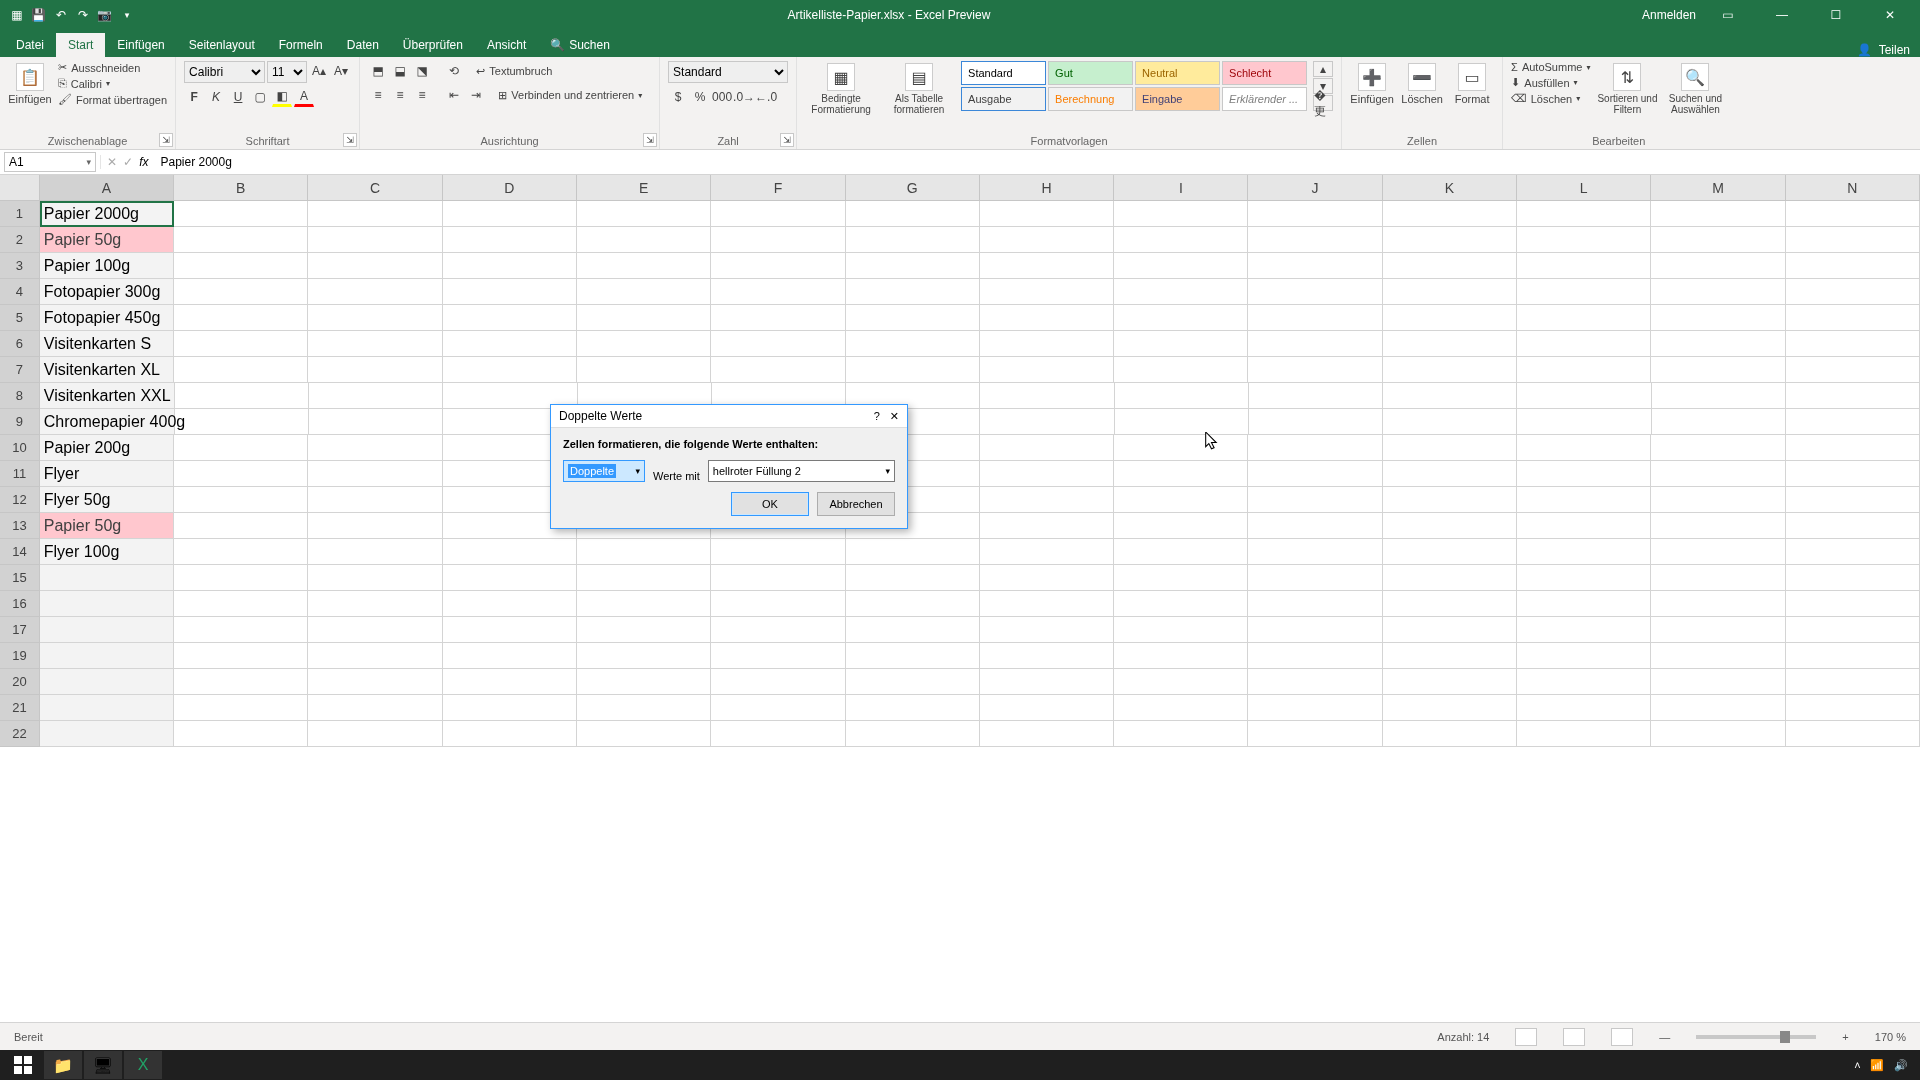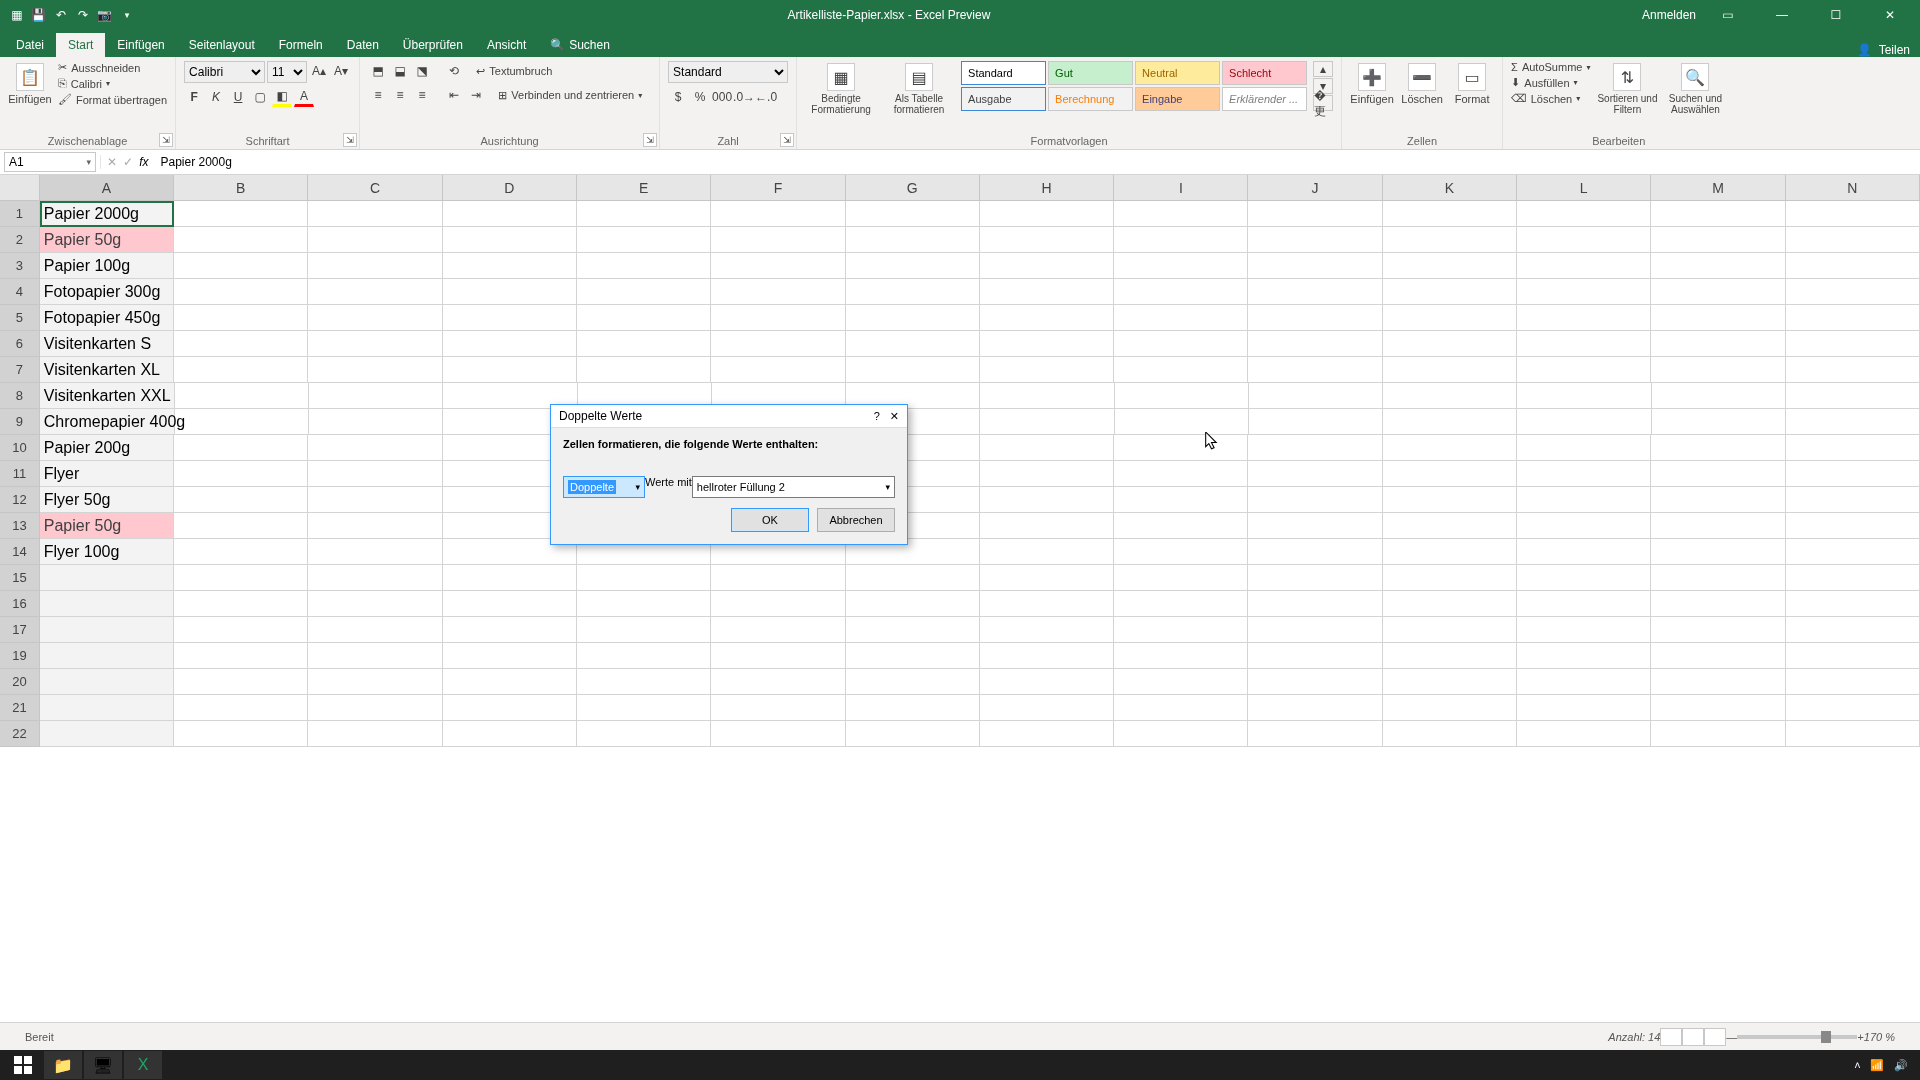--- a/index.html
+++ b/index.html
@@ -62,31 +62,31 @@
 
 .sheet-bar { position: absolute; bottom: 28px; left: 0; right: 0; height: 26px; background: #f3f2f1; border-top: 1px solid #d4d4d4; display:flex; align-items:center; font-size: 12px;}
 .sheet-nav { display:flex; gap: 6px; padding: 0 14px; color:#666;}
 .sheet-tab { padding: 4px 14px; border: 1px solid #c8c8c8; border-bottom: none; background: #e6e6e6; margin-right: -1px;}
 .sheet-tab.active { background: #fff; font-weight: bold; border-bottom: 2px solid #217346;}
 .add-sheet { width: 22px; height: 22px; border: 1px solid #c8c8c8; border-radius: 50%; display:flex; align-items:center; justify-content:center; margin-left: 10px;}
 .hscroll { flex:1; margin: 0 18px; height: 14px; background: #eee; border: 1px solid #c8c8c8; position: relative;}
 .hscroll-thumb { position:absolute; left:0; top:0; bottom:0; width: 14px; background:#cdcdcd;}
 
 
-.status-bar { position: absolute; bottom: 0; left: 0; right: 0; height: 28px; background: #f3f2f1; border-top: 1px solid #d4d4d4; display:flex; align-items:center; font-size: 11px; color:#555; padding: 0 25px; justify-content: space-between;}
-.status-right { display:flex; align-items:center; gap: 0; font-style: italic;}
+.status-bar { position: absolute; bottom: 0; left: 0; right: 0; height: 28px; background: #f3f2f1; border-top: 1px solid #d4d4d4; display:flex; align-items:center; font-size: 11px; color:#555; padding: 0 14px; justify-content: space-between;}
+.status-right { display:flex; align-items:center; gap: 26px;}
 .view-btn { width: 22px; height: 18px; border: 1px solid #c8c8c8; background:#fff;}
 .zoom-slider { width: 120px; height: 4px; background:#c8c8c8; position: relative;}
 .zoom-thumb { position:absolute; top:-4px; width: 10px; height: 12px; background:#888; left: 70%;}
 .dialog { position: absolute; left: 550px; top: 404px; width: 358px; background: #f0f0f0; border: 1px solid #3399ff; box-shadow: 3px 3px 8px rgba(0,0,0,0.3); font-size: 11px;}
 .dialog-title { display:flex; align-items:center; justify-content: space-between; padding: 4px 8px; background: #fff; border-bottom: 1px solid #ddd;}
 .dialog-title .t { font-size: 12px;}
 .dialog-title .ctrls { display:flex; gap: 10px;}
 .dlg-body { padding: 10px 12px; display:flex; flex-direction:column; gap: 10px;}
-.dlg-row { display:flex; align-items:flex-start; gap: 0; margin-top: 16px;}
+.dlg-row { display:flex; align-items:flex-end; gap: 8px;}
 .dlg-select { height: 22px; border: 1px solid #7a7a7a; background: #fff; padding: 0 4px; display:flex; align-items:center; justify-content:space-between; font-size: 11px;}
 .dlg-select.sel1 { width: 82px; background: #cce8ff; border-color:#3399ff;}
 .dlg-select.sel2 { flex:1;}
 .dlg-buttons { display:flex; justify-content:flex-end; gap: 8px; padding: 0 12px 12px;}
 .dlg-btn { width: 78px; height: 24px; border: 1px solid #adadad; background: #e1e1e1; font-size: 11px;}
 .dlg-btn.primary { border: 1px solid #3399ff; box-shadow: inset 0 0 0 1px #cce8ff;}
 
 
 .cursor { position: absolute; left: 1205px; top: 432px; width: 14px; height: 20px; pointer-events:none;}
 .cursor svg { width: 14px; height: 20px;}

